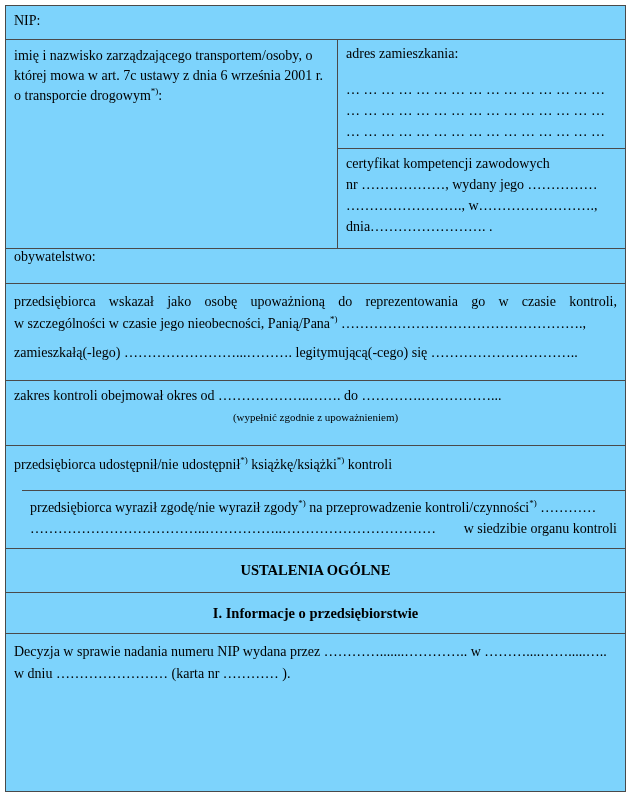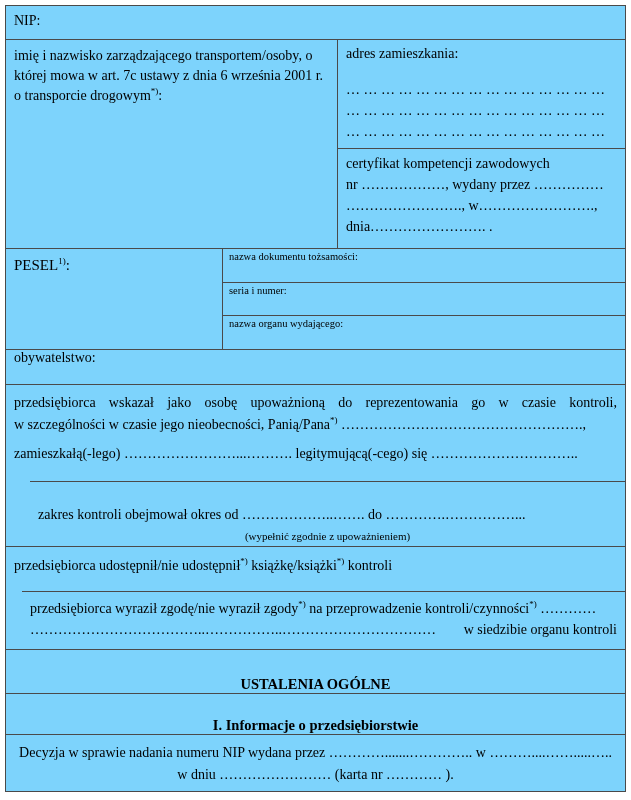--- a/index.html
+++ b/index.html
@@ -88,46 +88,46 @@
 
   
   .r-repr { height: 97px; padding: 7px 8px 0 8px; line-height: 22px; }
   .justify-line {
     text-align: justify;
     text-align-last: justify;
   }
   .repr-line3 { margin-top: 7px; }
 
   
-  .r-scope { height: 65px; padding: 25px 8px 0 8px; margin-left: 24px; }
+  .r-scope { height: 65px; padding: 7px 8px 0 8px; }
   .scope-caption {
     text-align: center;
     font-size: 11px;
     margin-top: 7px;
   }
 
   
   .r-book { height: 45px; padding: 11px 8px 0 8px; }
 
   
   .r-consent { height: 58px; padding: 6px 8px 0 8px; line-height: 21px; margin-left: 16px; }
   .consent-line2 { display: flex; }
   .dots-fill { flex: 1; overflow: hidden; white-space: nowrap; }
   .consent-line2 .tail { white-space: nowrap; }
 
   
   .r-heading {
-    display: flex; align-items: flex-end; justify-content: center;
+    display: flex; align-items: center; justify-content: center;
     font-weight: bold;
   }
   .r-general { height: 44px; font-size: 14.5px; }
   .r-info { height: 41px; font-size: 14.5px; }
 
   
-  .r-decision { flex: 1; padding: 7px 8px 0 8px; line-height: 22px; text-align: center; }
+  .r-decision { flex: 1; padding: 7px 8px 0 8px; line-height: 22px; }
 </style>
 </head>
 <body>
 
 <div class="page">
   <div class="form-table">
 
     <div class="row r-nip">
       <span>NIP:</span>
     </div>
@@ -140,43 +140,27 @@
         <div class="cell-address">
           <div>adres zamieszkania:</div>
           <div class="addr-lines">
             <div class="nowrap">… … … … … … … … … … … … … … …</div>
             <div class="nowrap">… … … … … … … … … … … … … … …</div>
             <div class="nowrap">… … … … … … … … … … … … … … …</div>
           </div>
         </div>
         <div class="cell-cert">
           <div>certyfikat kompetencji zawodowych</div>
-          <div class="nowrap">nr ………………, wydany przez ……………</div>
+          <div class="nowrap">nr ………………, wydany jego ……………</div>
           <div class="nowrap">……………………., w…………………….,</div>
           <div class="nowrap">dnia……………………. .</div>
         </div>
       </div>
     </div>
 
-    <div class="row r-pesel">
-      <div class="cell-pesel">
-        <span>PESEL</span><sup>1)</sup><span>:</span>
-      </div>
-      <div class="col-id">
-        <div class="id-cell">
-          <span>nazwa dokumentu tożsamości:</span>
-        </div>
-        <div class="id-cell">
-          <span>seria i numer:</span>
-        </div>
-        <div class="id-cell">
-          <span>nazwa organu wydającego:</span>
-        </div>
-      </div>
-    </div>
 
     <div class="row r-citizen">
       <span>obywatelstwo:</span>
     </div>
 
     <div class="row r-repr">
       <div class="justify-line">przedsiębiorca wskazał jako osobę upoważnioną do reprezentowania go w czasie kontroli,</div>
       <div class="nowrap">
         <span>w szczególności w czasie jego nieobecności, Panią/Pana</span><sup>*)</sup><span> …………………………………………….,</span>
       </div>

